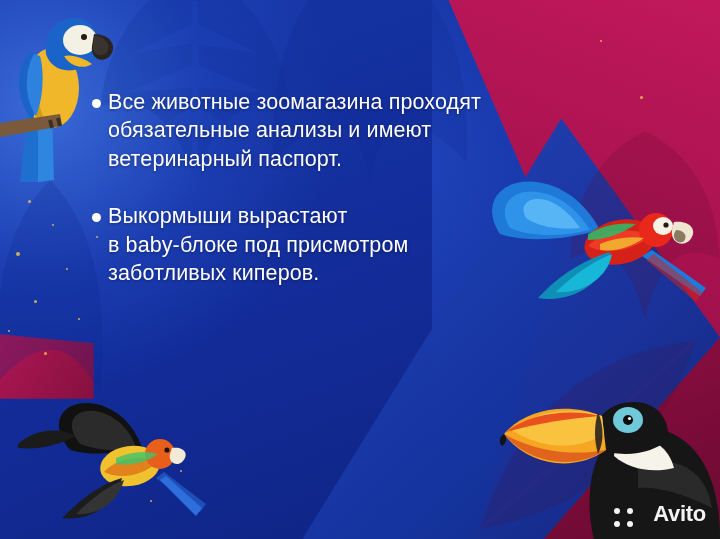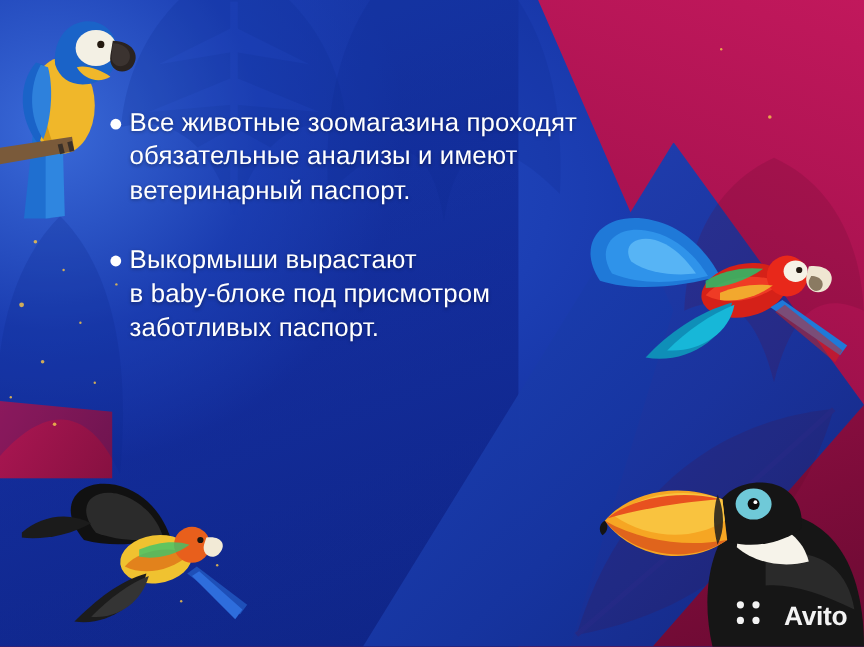--- a/index.html
+++ b/index.html
@@ -112,21 +112,21 @@
     text-shadow: 0 1px 3px rgba(0,0,0,0.35);
     white-space: pre-line;
   }
 
   
   .watermark {
     position: absolute;
     right: 14px;
     bottom: 12px;
     display: flex;
-    align-items: flex-start;
+    align-items: flex-end;
     gap: 20px;
     opacity: 0.95;
   }
   .wm-dots {
     position: relative;
     width: 19px;
     height: 19px;
     flex: 0 0 auto;
   }
   .wm-dots i {
@@ -335,21 +335,21 @@
       <span class="bullet-text">Все животные зоомагазина проходят
 обязательные анализы и имеют
 ветеринарный паспорт.</span>
     </div>
 
 
     <div class="bullet-row">
       <span class="bullet-dot"></span>
       <span class="bullet-text">Выкормыши вырастают
 в baby-блоке под присмотром
-заботливых паспорт.</span>
+заботливых киперов.</span>
     </div>
 
   </div>
 
   <div class="watermark">
     <span class="wm-dots">
       <i></i>
         <i></i>
         <i></i>
         <i></i>

